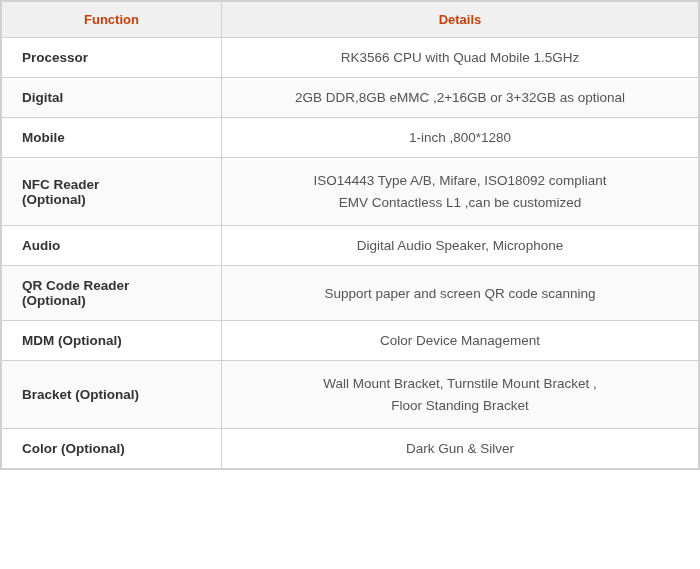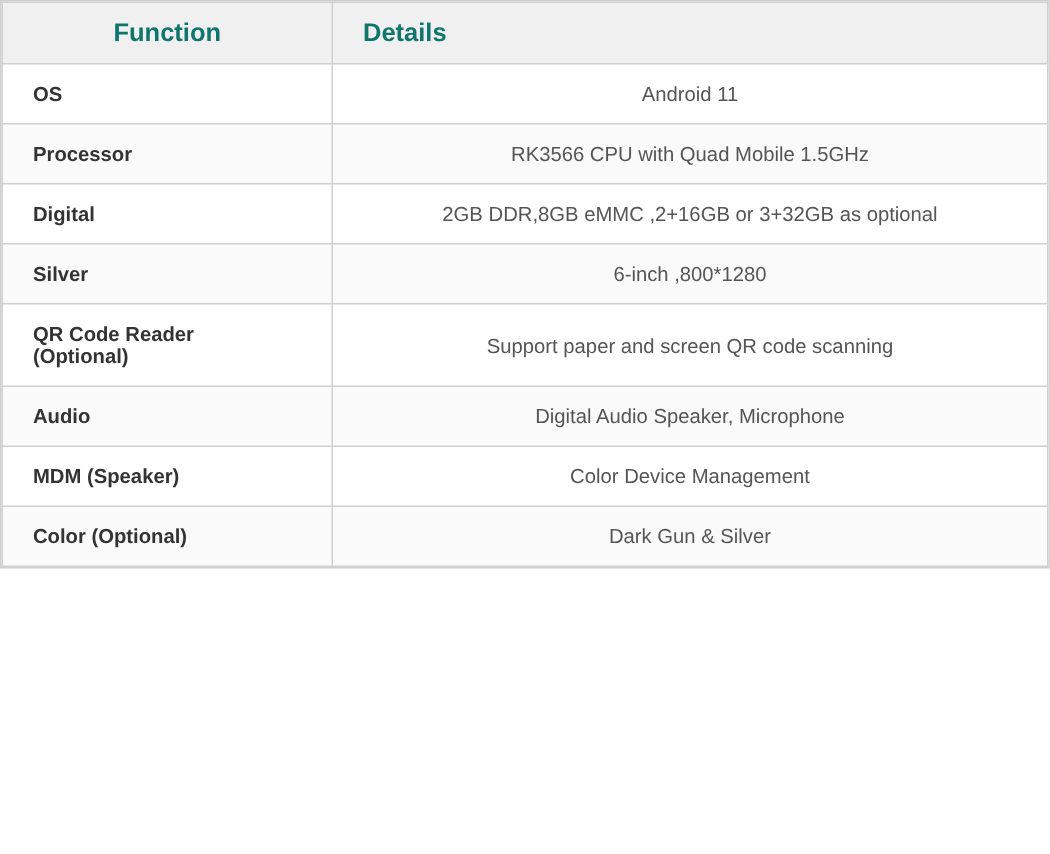--- a/index.html
+++ b/index.html
@@ -26,33 +26,33 @@
       border-collapse: collapse;
     }
 
     thead tr {
       background-color: #f0f0f0;
     }
 
     thead th {
       padding: 10px 20px;
       font-weight: bold;
-      font-size: 17px;
-      color: #0f766e;
+      font-size: 13px;
+      color: #c2410c;
       border: 1px solid #d0d0d0;
       text-align: center;
     }
 
     thead th.th-function {
       width: 220px;
       text-align: center;
     }
 
     thead th.th-details {
-      text-align: left;
+      text-align: center;
     }
 
     tbody tr {
       border-bottom: 1px solid #d0d0d0;
     }
 
     tbody tr:nth-child(even) {
       background-color: #fafafa;
     }
 
@@ -89,47 +89,51 @@
 
 <div class="table-container">
   <table>
     <thead>
       <tr>
         <th class="th-function">Function</th>
         <th class="th-details">Details</th>
       </tr>
     </thead>
     <tbody id="table-body">
-    <tr>
-          <td class="td-function">OS</td>
-          <td class="td-details">Android 11</td>
-        </tr>
         <tr>
           <td class="td-function">Processor</td>
           <td class="td-details">RK3566 CPU with Quad Mobile 1.5GHz</td>
         </tr>
         <tr>
           <td class="td-function">Digital</td>
           <td class="td-details">2GB DDR,8GB eMMC ,2+16GB or 3+32GB as optional</td>
         </tr>
         <tr>
-          <td class="td-function">Silver</td>
-          <td class="td-details">6-inch ,800*1280</td>
+          <td class="td-function">Mobile</td>
+          <td class="td-details">1-inch ,800*1280</td>
+        </tr>
+        <tr>
+          <td class="td-function">NFC Reader<br>(Optional)</td>
+          <td class="td-details multiline">ISO14443 Type A/B, Mifare, ISO18092 compliant<br>EMV Contactless L1 ,can be customized</td>
+        </tr>
+        <tr>
+          <td class="td-function">Audio</td>
+          <td class="td-details">Digital Audio Speaker, Microphone</td>
         </tr>
         <tr>
           <td class="td-function">QR Code Reader<br>(Optional)</td>
           <td class="td-details">Support paper and screen QR code scanning</td>
         </tr>
         <tr>
-          <td class="td-function">Audio</td>
-          <td class="td-details">Digital Audio Speaker, Microphone</td>
+          <td class="td-function">MDM (Optional)</td>
+          <td class="td-details"> Color Device Management</td>
         </tr>
         <tr>
-          <td class="td-function">MDM (Speaker)</td>
-          <td class="td-details"> Color Device Management</td>
+          <td class="td-function">Bracket (Optional)</td>
+          <td class="td-details multiline">Wall Mount Bracket, Turnstile Mount Bracket ,<br>Floor Standing Bracket</td>
         </tr>
         <tr>
           <td class="td-function">Color (Optional)</td>
           <td class="td-details">Dark Gun &amp; Silver</td>
         </tr>
       </tbody>
   </table>
 </div>
 
 </body></html>

